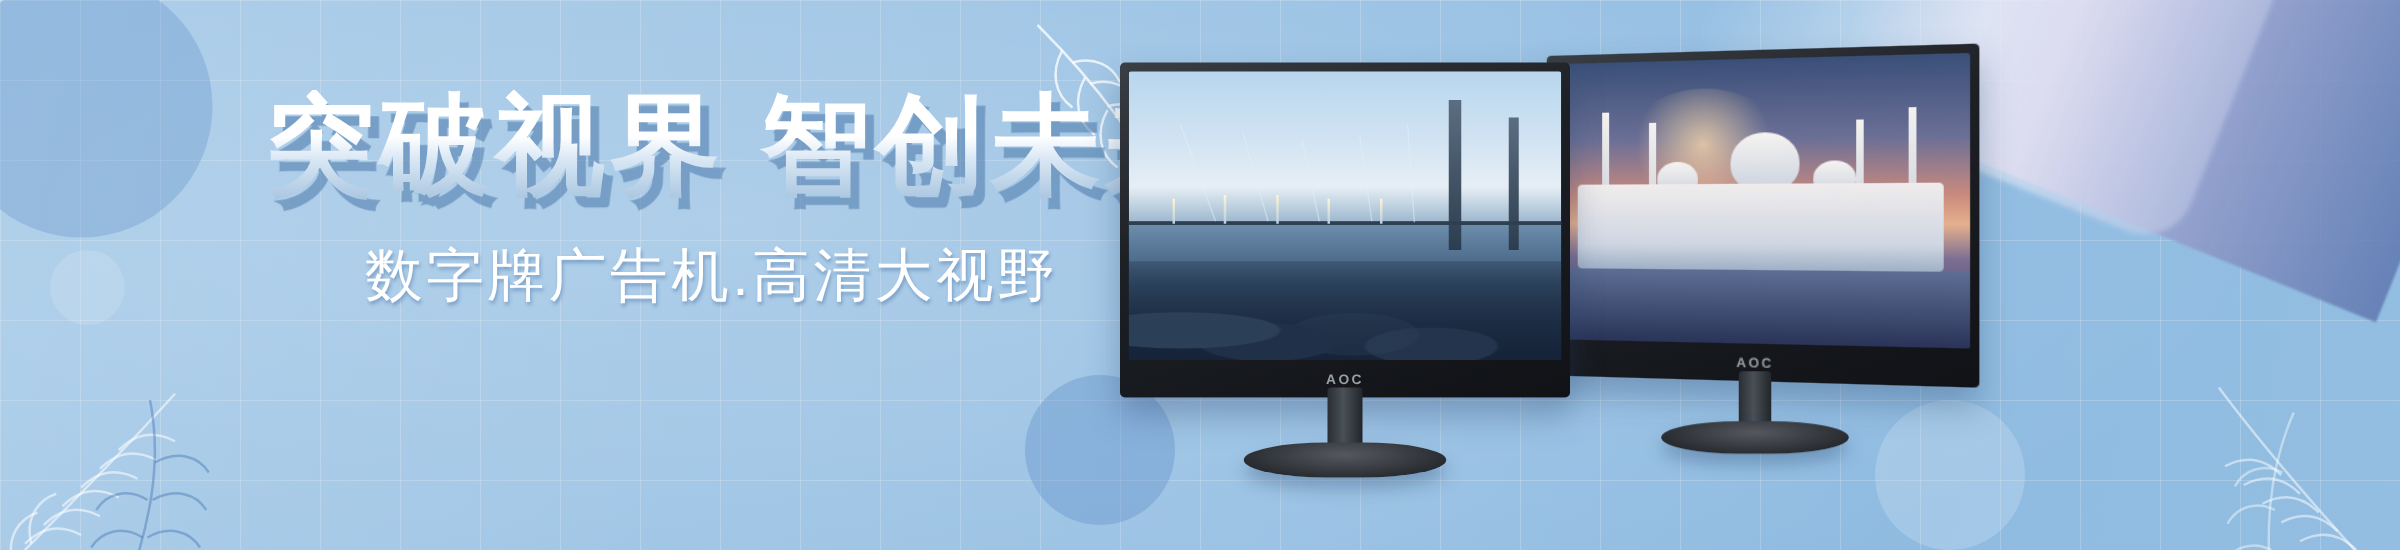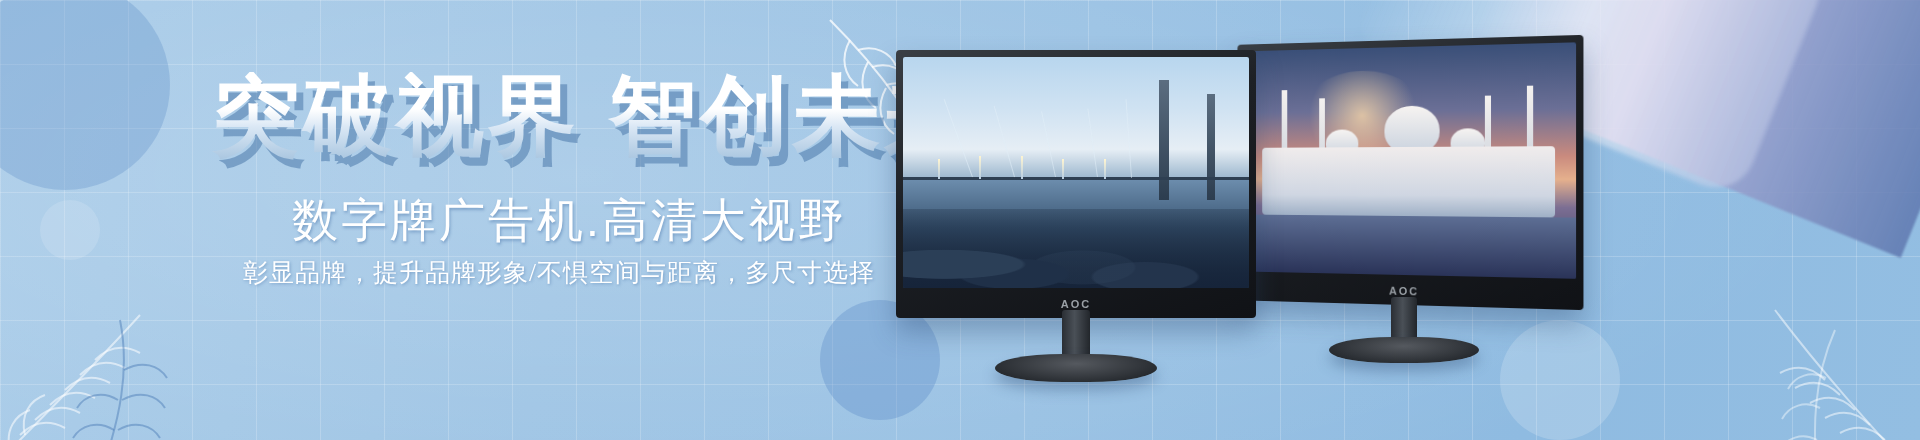--- a/index.html
+++ b/index.html
@@ -183,21 +183,20 @@
       <path d="M94 118 C111 113 126 120 132 134"></path>
       <path d="M30 30 C20 48 24 66 38 76"></path>
         <path d="M48 52 C38 70 42 88 56 98"></path>
       <path d="M66 78 C56 96 60 114 74 124"></path>
     </g>
   </svg>
 
   <div class="copy">
     <div class="headline">突破视界 智创未来</div>
     <div class="subtitle">数字牌广告机.高清大视野</div>
-    <div class="tagline">彰显品牌，提升品牌形象/不惧空间与距离，多尺寸选择</div>
   </div>
 
   <div class="monitor mon-back">
     <div class="bezel tilt">
       <div class="screen">
         <div class="mosque-sky"></div>
         <div class="glow" style="left:18%;top:10%;width:130px;height:90px;"></div>
         <div class="dome" style="left:44%;top:26%;width:56px;height:48px;"></div>
         <div class="dome" style="left:26%;top:36%;width:34px;height:28px;"></div>
         <div class="dome" style="left:64%;top:36%;width:34px;height:28px;"></div>

